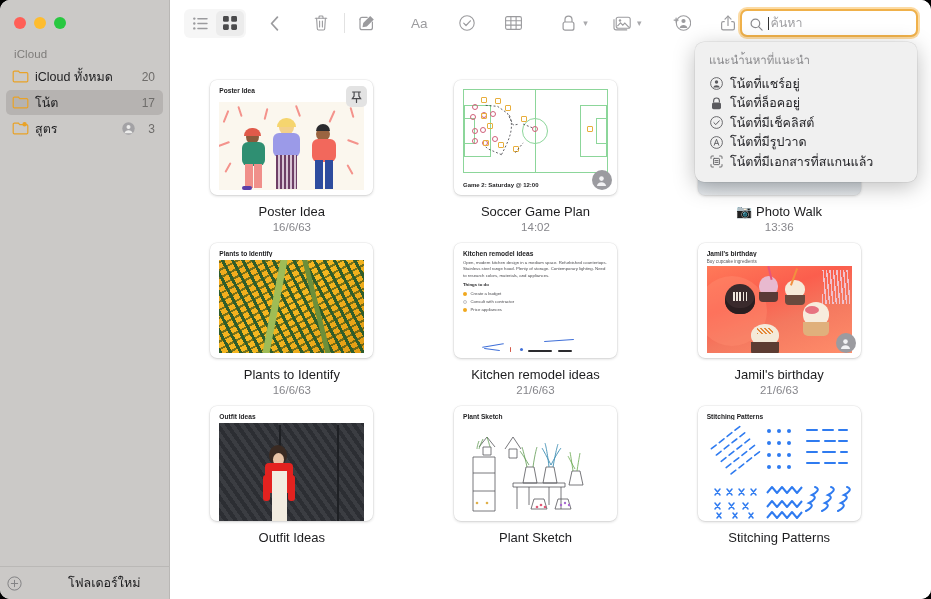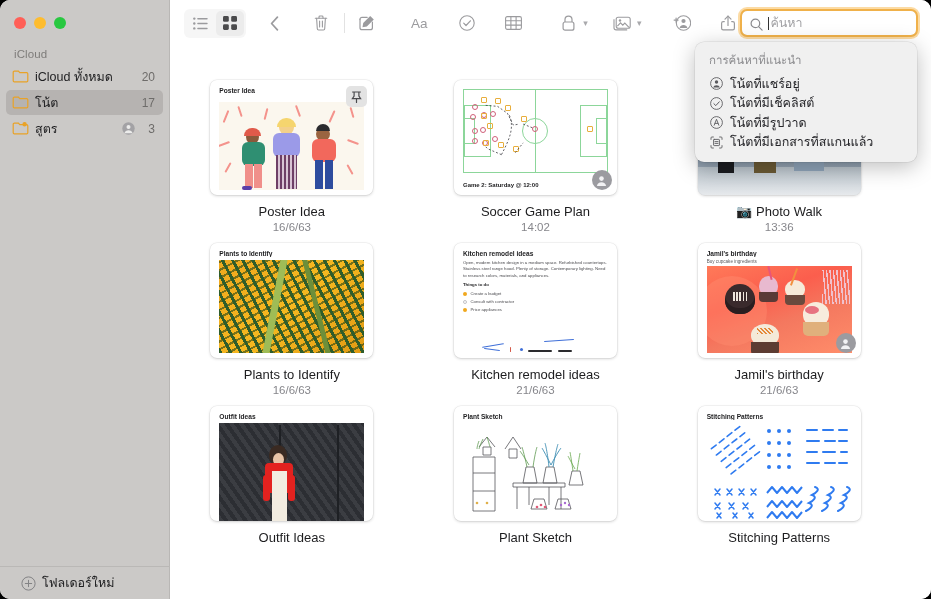--- a/index.html
+++ b/index.html
@@ -36,23 +36,23 @@
     font-size: 12.5px; color: #1d1d1f; cursor: default;
   }
   .sb-item.selected { background: #b6b3b1; }
   .sb-icon { width: 17px; height: 17px; margin-right: 6px; flex: 0 0 auto; position: relative; }
   .sb-label { flex: 1 1 auto; white-space: nowrap; overflow: hidden; }
   .sb-count { font-size: 12px; color: #6e6c6a; margin-left: 6px; }
   .sb-person { width: 13px; height: 13px; margin-right: 7px; opacity: .65; }
 
   .newfolder {
     position: absolute; left: 0; bottom: 0; width: 170px; height: 33px;
-    display: flex; align-items: center; padding-left: 21px;
+    display: flex; align-items: center; padding-left: 7px;
     border-top: 1px solid #bab8b6;
-    font-size: 12.5px; color: #1d1d1f;
+    font-size: 12.5px; color: #1d1d1f; gap: 40px;
   }
   .newfolder .plus { width: 15px; height: 15px; margin-right: 6px; opacity: .75; }
 
   
   .toolbar {
     position: absolute; left: 170px; top: 0; right: 0; height: 46px;
     background: #ffffff; display: flex; align-items: center;
     padding: 0 14px 0 14px;
   }
   .tb-btn {
@@ -723,33 +723,42 @@
           <div class="thumb-title">Stitching Patterns</div>
         </div>
         <div class="note-title">Stitching Patterns</div>
         <div class="note-date"></div>
       </div>
 
     </div>
   </div>
 
   <div class="dropdown">
-    <div class="dd-title">การค้นหาที่แนะนำ</div>
+    <div class="dd-title">แนะนำ้นหาที่แนะนำ</div>
 
     <div class="dd-item">
       <span class="dd-icon">
         <svg width="13" height="13" viewBox="0 0 13 13">
             <circle cx="6.5" cy="6.5" r="5.9" fill="none" stroke="currentColor" stroke-width=".9"></circle>
             <circle cx="6.5" cy="5" r="1.7" fill="currentColor"></circle>
             <path d="M3.1 10.6a3.6 3.6 0 0 1 6.8 0z" fill="currentColor"></path>
           </svg>
       </span>
       <span>โน้ตที่แชร์อยู่</span>
     </div>
 
+    <div class="dd-item">
+      <span class="dd-icon">
+        <svg width="11" height="13" viewBox="0 0 11 13">
+            <path d="M2.6 5.6V3.9a2.9 2.9 0 0 1 5.8 0v1.7" fill="none" stroke="currentColor" stroke-width="1.1"></path>
+            <rect x="1" y="5.6" width="9" height="6.6" rx="1.6" fill="currentColor"></rect>
+          </svg>
+      </span>
+      <span>โน้ตที่ล็อคอยู่</span>
+    </div>
 
     <div class="dd-item">
       <span class="dd-icon">
         <svg width="13" height="13" viewBox="0 0 13 13">
             <circle cx="6.5" cy="6.5" r="5.9" fill="none" stroke="currentColor" stroke-width=".9"></circle>
             <path d="M3.9 6.7l1.9 1.9 3.5-3.8" fill="none" stroke="currentColor" stroke-width="1" stroke-linecap="round" stroke-linejoin="round"></path>
           </svg>
       </span>
       <span>โน้ตที่มีเช็คลิสต์</span>
     </div>

